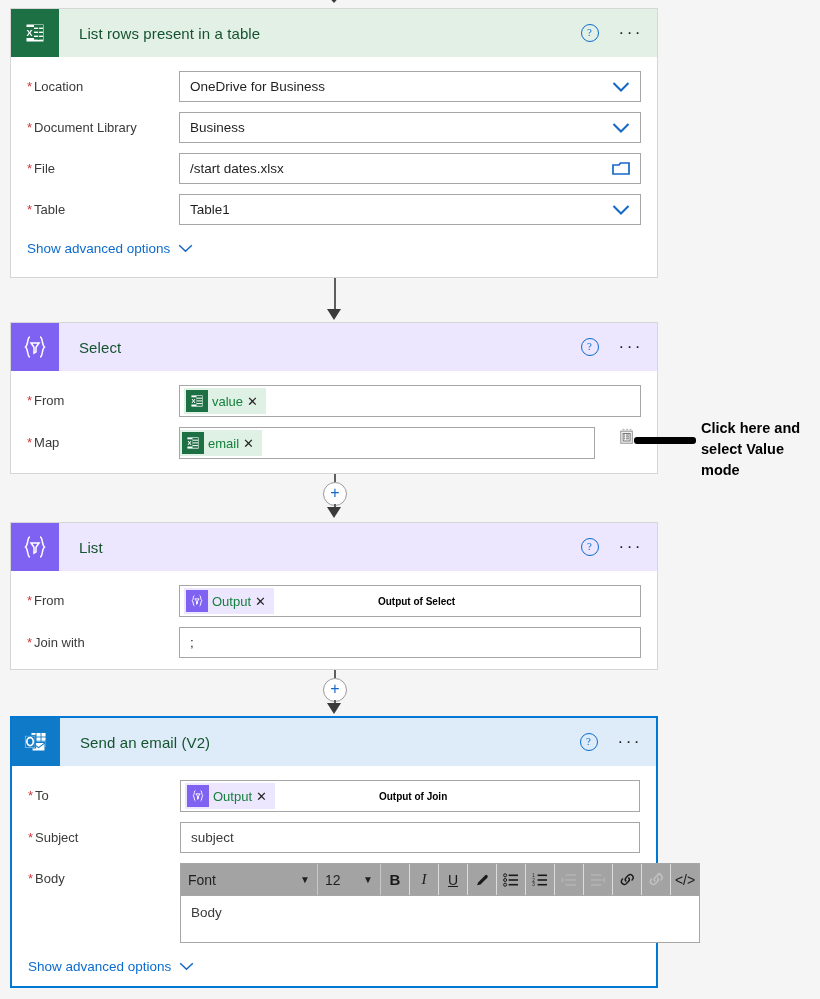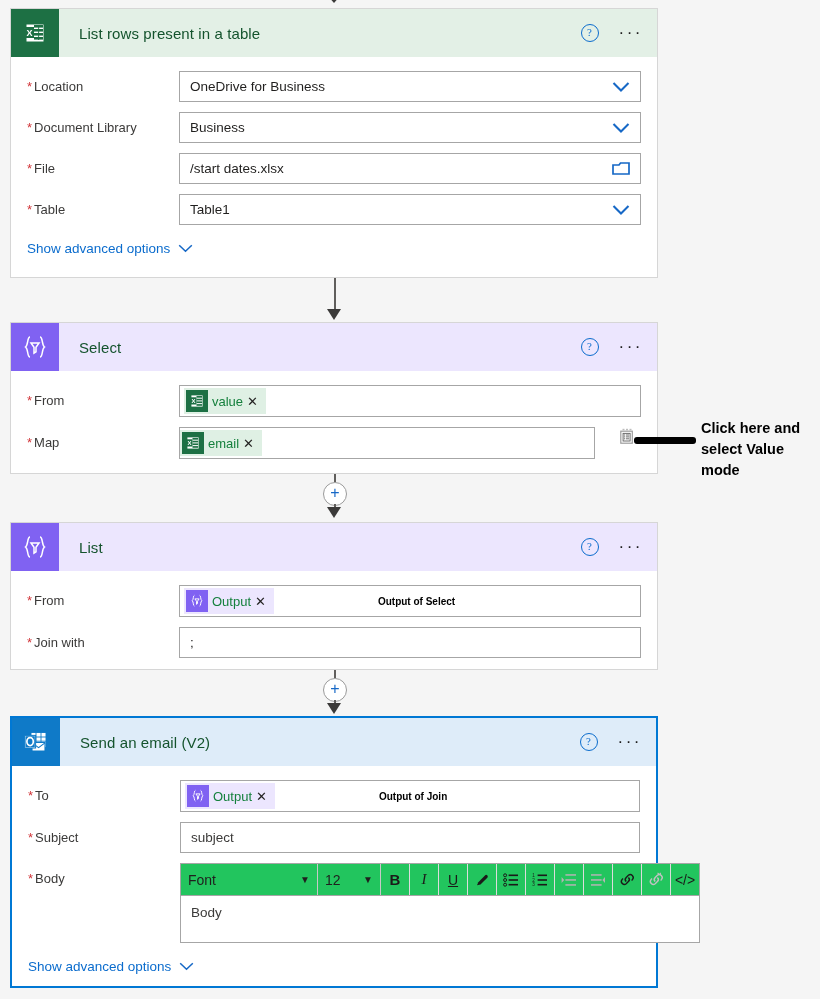--- a/index.html
+++ b/index.html
@@ -211,21 +211,21 @@
     cursor: pointer;
   }
 
   
   .rte-wrap { flex: 1 1 auto; }
   .rte-toolbar {
     display: flex;
     align-items: stretch;
     border: 1px solid #a6a6a6;
     border-bottom: none;
-    background: #22c55e;
+    background: #a3a3a3;
     height: 32px;
     box-sizing: border-box;
   }
   .tb-sel {
     display: flex;
     align-items: center;
     justify-content: space-between;
     border-right: 1px solid #c8c8c8;
     font-size: 14px;
     color: #201f1e;

